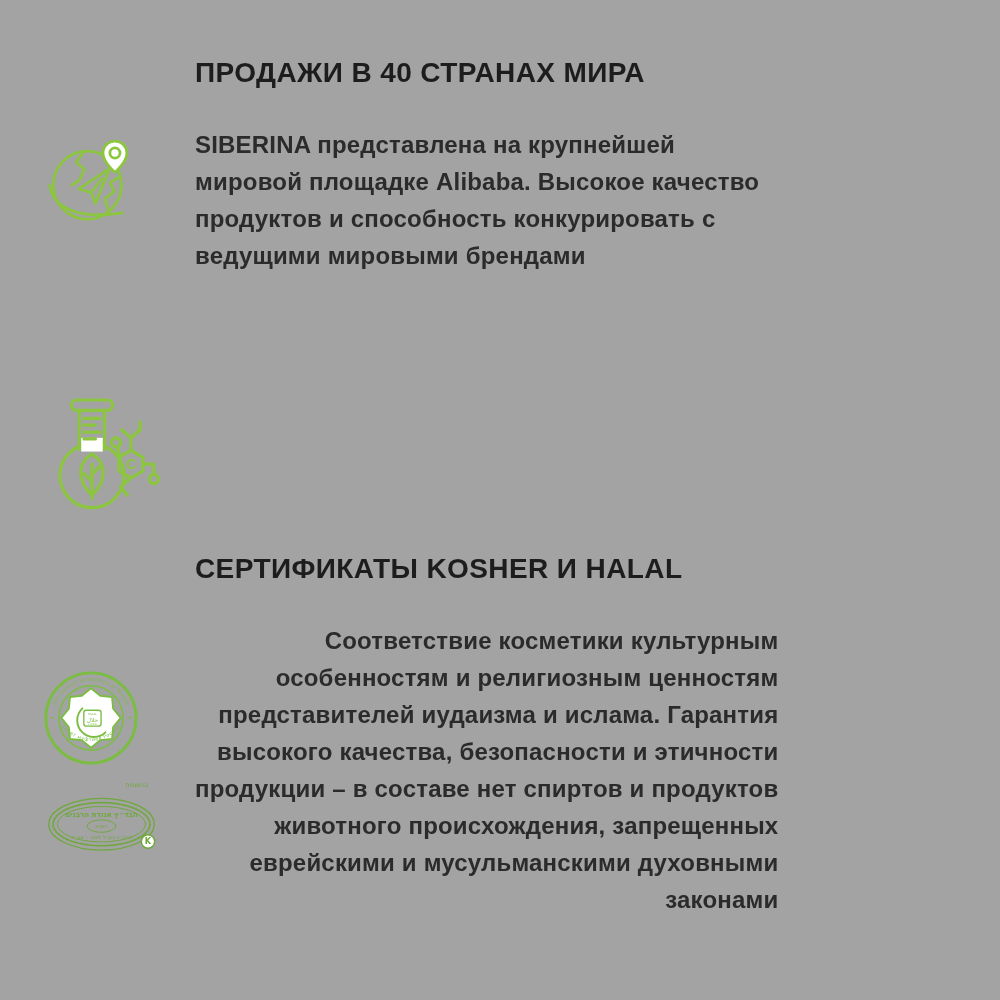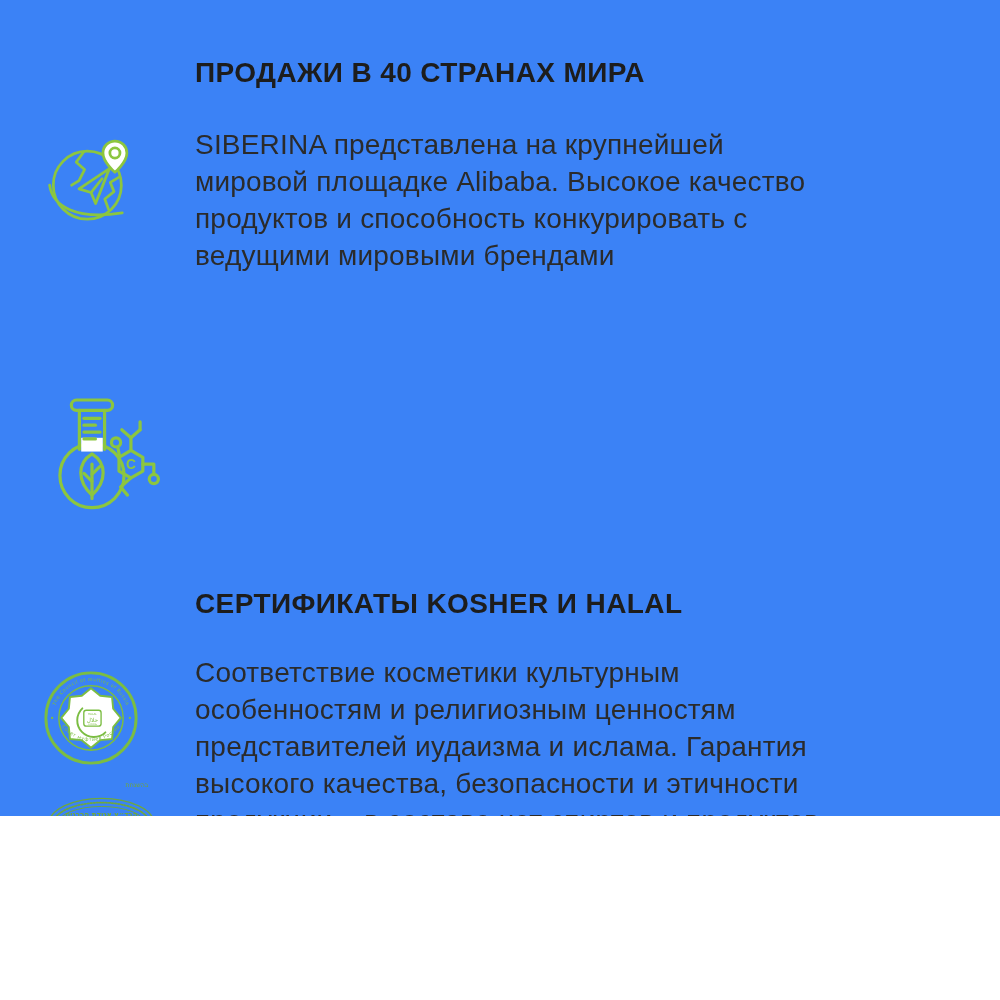--- a/index.html
+++ b/index.html
@@ -1,38 +1,38 @@
 <!DOCTYPE html>
 <html><head>
 <meta charset="utf-8">
 <style>
   html,body{margin:0;padding:0;background:#fff;}
   .page{
-    position:relative;width:1000px;height:816px;background:#3b82f6;
+    position:relative;width:1000px;height:1000px;background:#a3a3a3;
     font-family:"Liberation Sans",sans-serif;overflow:hidden;
   }
   .heading{
     position:absolute;left:195px;margin:0;
     font-size:28px;line-height:34px;font-weight:700;letter-spacing:.4px;
     color:#1d1d1d;white-space:pre-line;
   }
   .body-text{
     position:absolute;left:195px;margin:0;
-    font-size:28px;line-height:37px;font-weight:400;letter-spacing:.2px;
+    font-size:24px;line-height:37px;font-weight:700;letter-spacing:.2px;
     color:#2b2b2b;white-space:pre-line;
   }
   .icon-abs{position:absolute;}
   #h-sales{top:56px;}
   #p-sales{top:126px;}
   #icon-globe{left:45px;top:133px;width:92px;height:97px;}
   #h-lab{top:292px;}
   #p-lab{top:391px;}
   #icon-flask{left:36px;top:392px;width:128px;height:126px;}
-  #h-cert{top:587px;}
-  #p-cert{top:654px;}
+  #h-cert{top:552px;}
+  #p-cert{top:622px;text-align:right;}
   #icon-halal{left:43px;top:669px;width:96px;height:96px;}
   #icon-kosher{left:44px;top:776px;width:115px;height:82px;}
   .seal-text{font-family:"DejaVu Sans",sans-serif;}
 </style>
 </head>
 <body>
 
 <div class="page">
 
   <h2 class="heading" id="h-sales">ПРОДАЖИ В 40 СТРАНАХ МИРА</h2>

